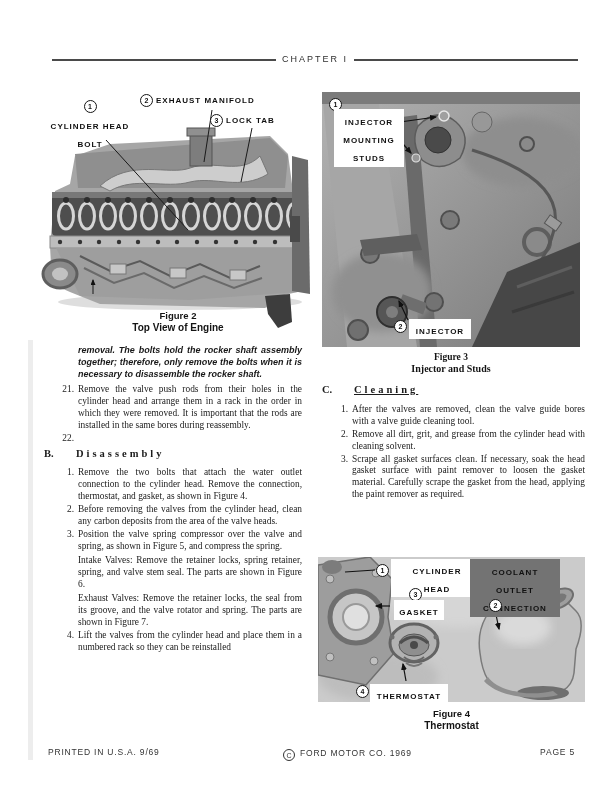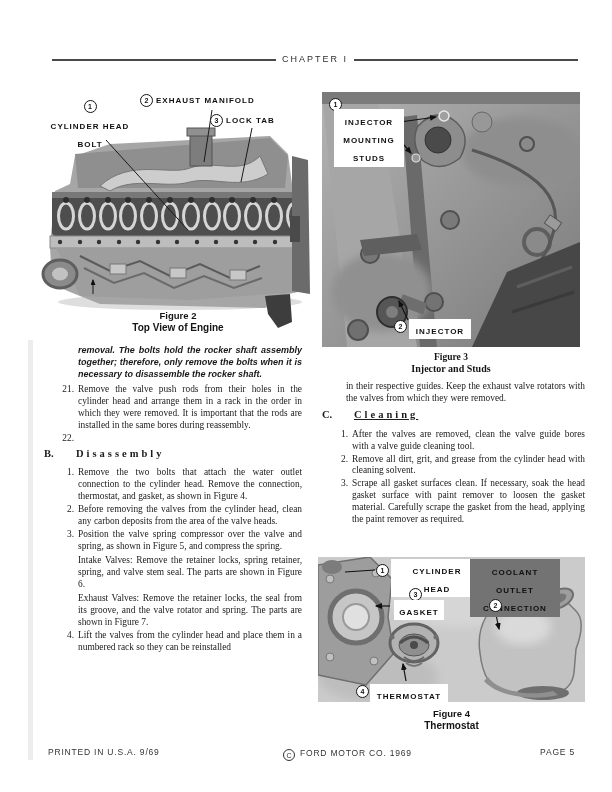--- a/index.html
+++ b/index.html
@@ -352,21 +352,20 @@
       <div class="subpara">Exhaust Valves: Remove the retainer locks, the seal from its groove, and the valve rotator and spring. The parts are shown in Figure 7.</div>
     </span>
   </div>
   <div class="item">
     <span class="no">4.</span>
     <span class="tx">Lift the valves from the cylinder head and place them in a numbered rack so they can be reinstalled</span>
   </div>
 </div>
 
 <div class="col col-right">
-  <p class="cont-para">in their respective guides. Keep the exhaust valve rotators with the valves from which they were removed.</p>
   <div class="sect">
     <span class="ltr">C.</span><span class="ttl">Cleaning</span>
   </div>
   <div class="item">
     <span class="no">1.</span>
     <span class="tx">After the valves are removed, clean the valve guide bores with a valve guide cleaning tool.</span>
   </div>
   <div class="item">
     <span class="no">2.</span>
     <span class="tx">Remove all dirt, grit, and grease from the cylinder head with cleaning solvent.</span>

